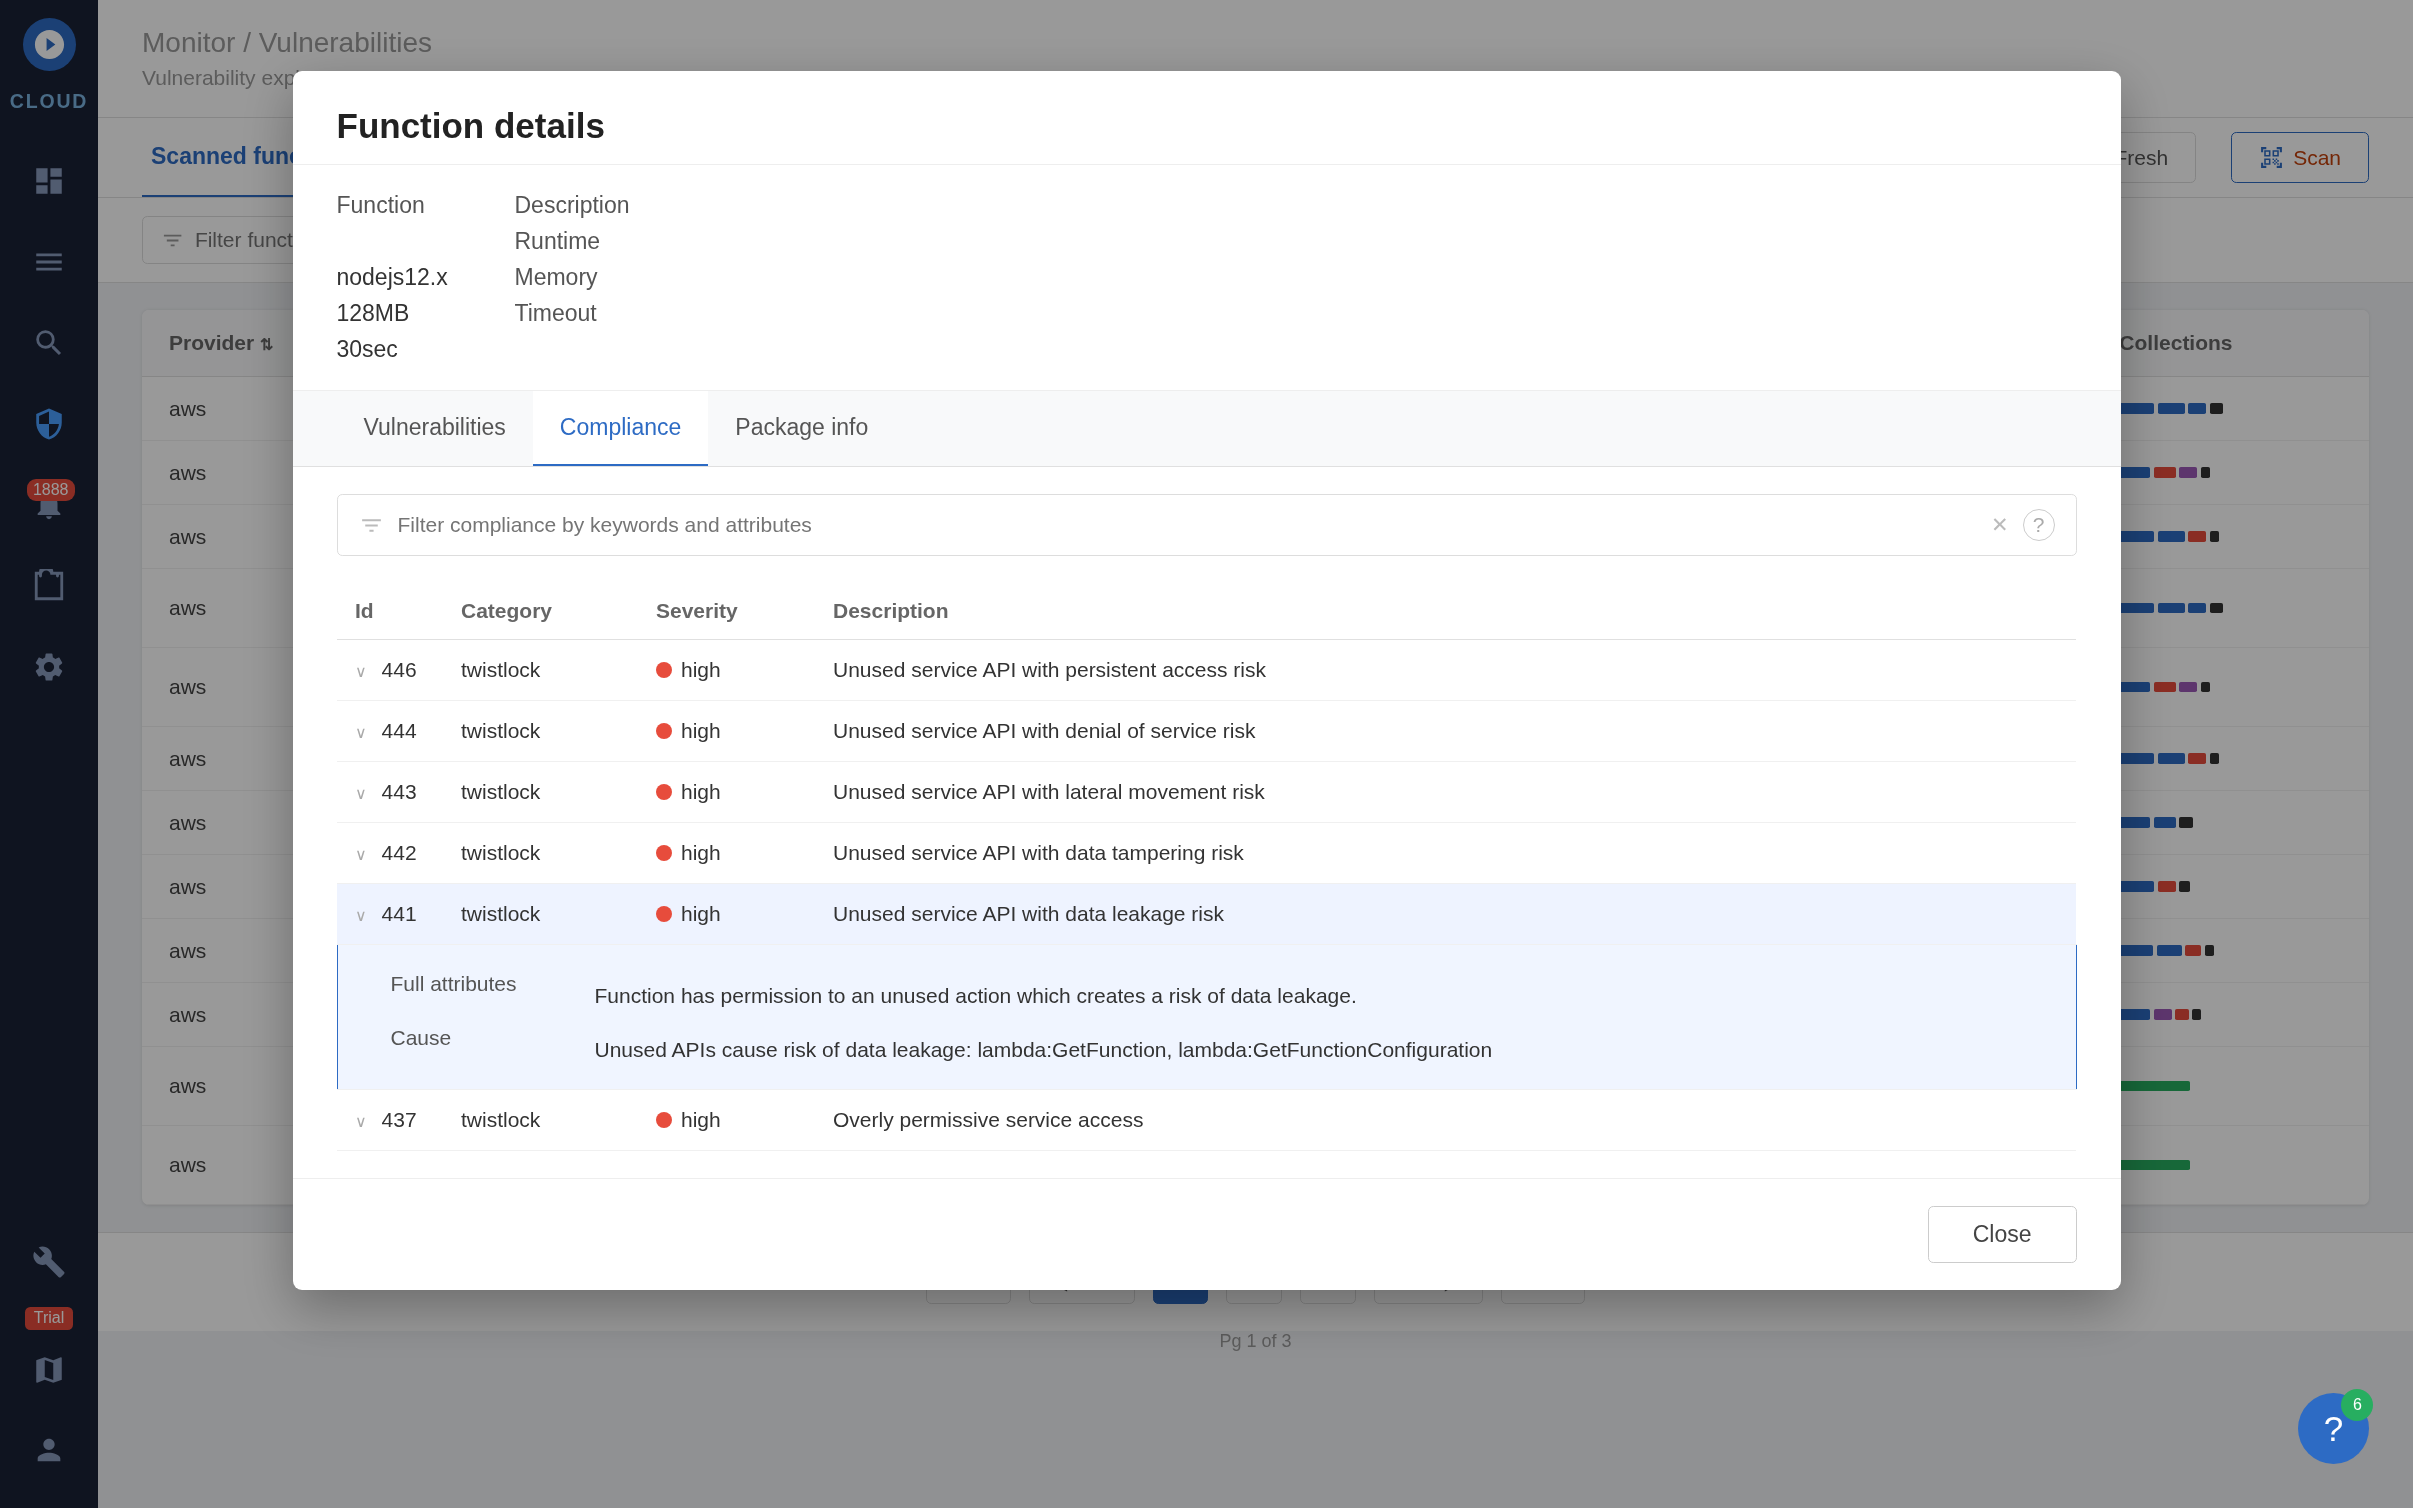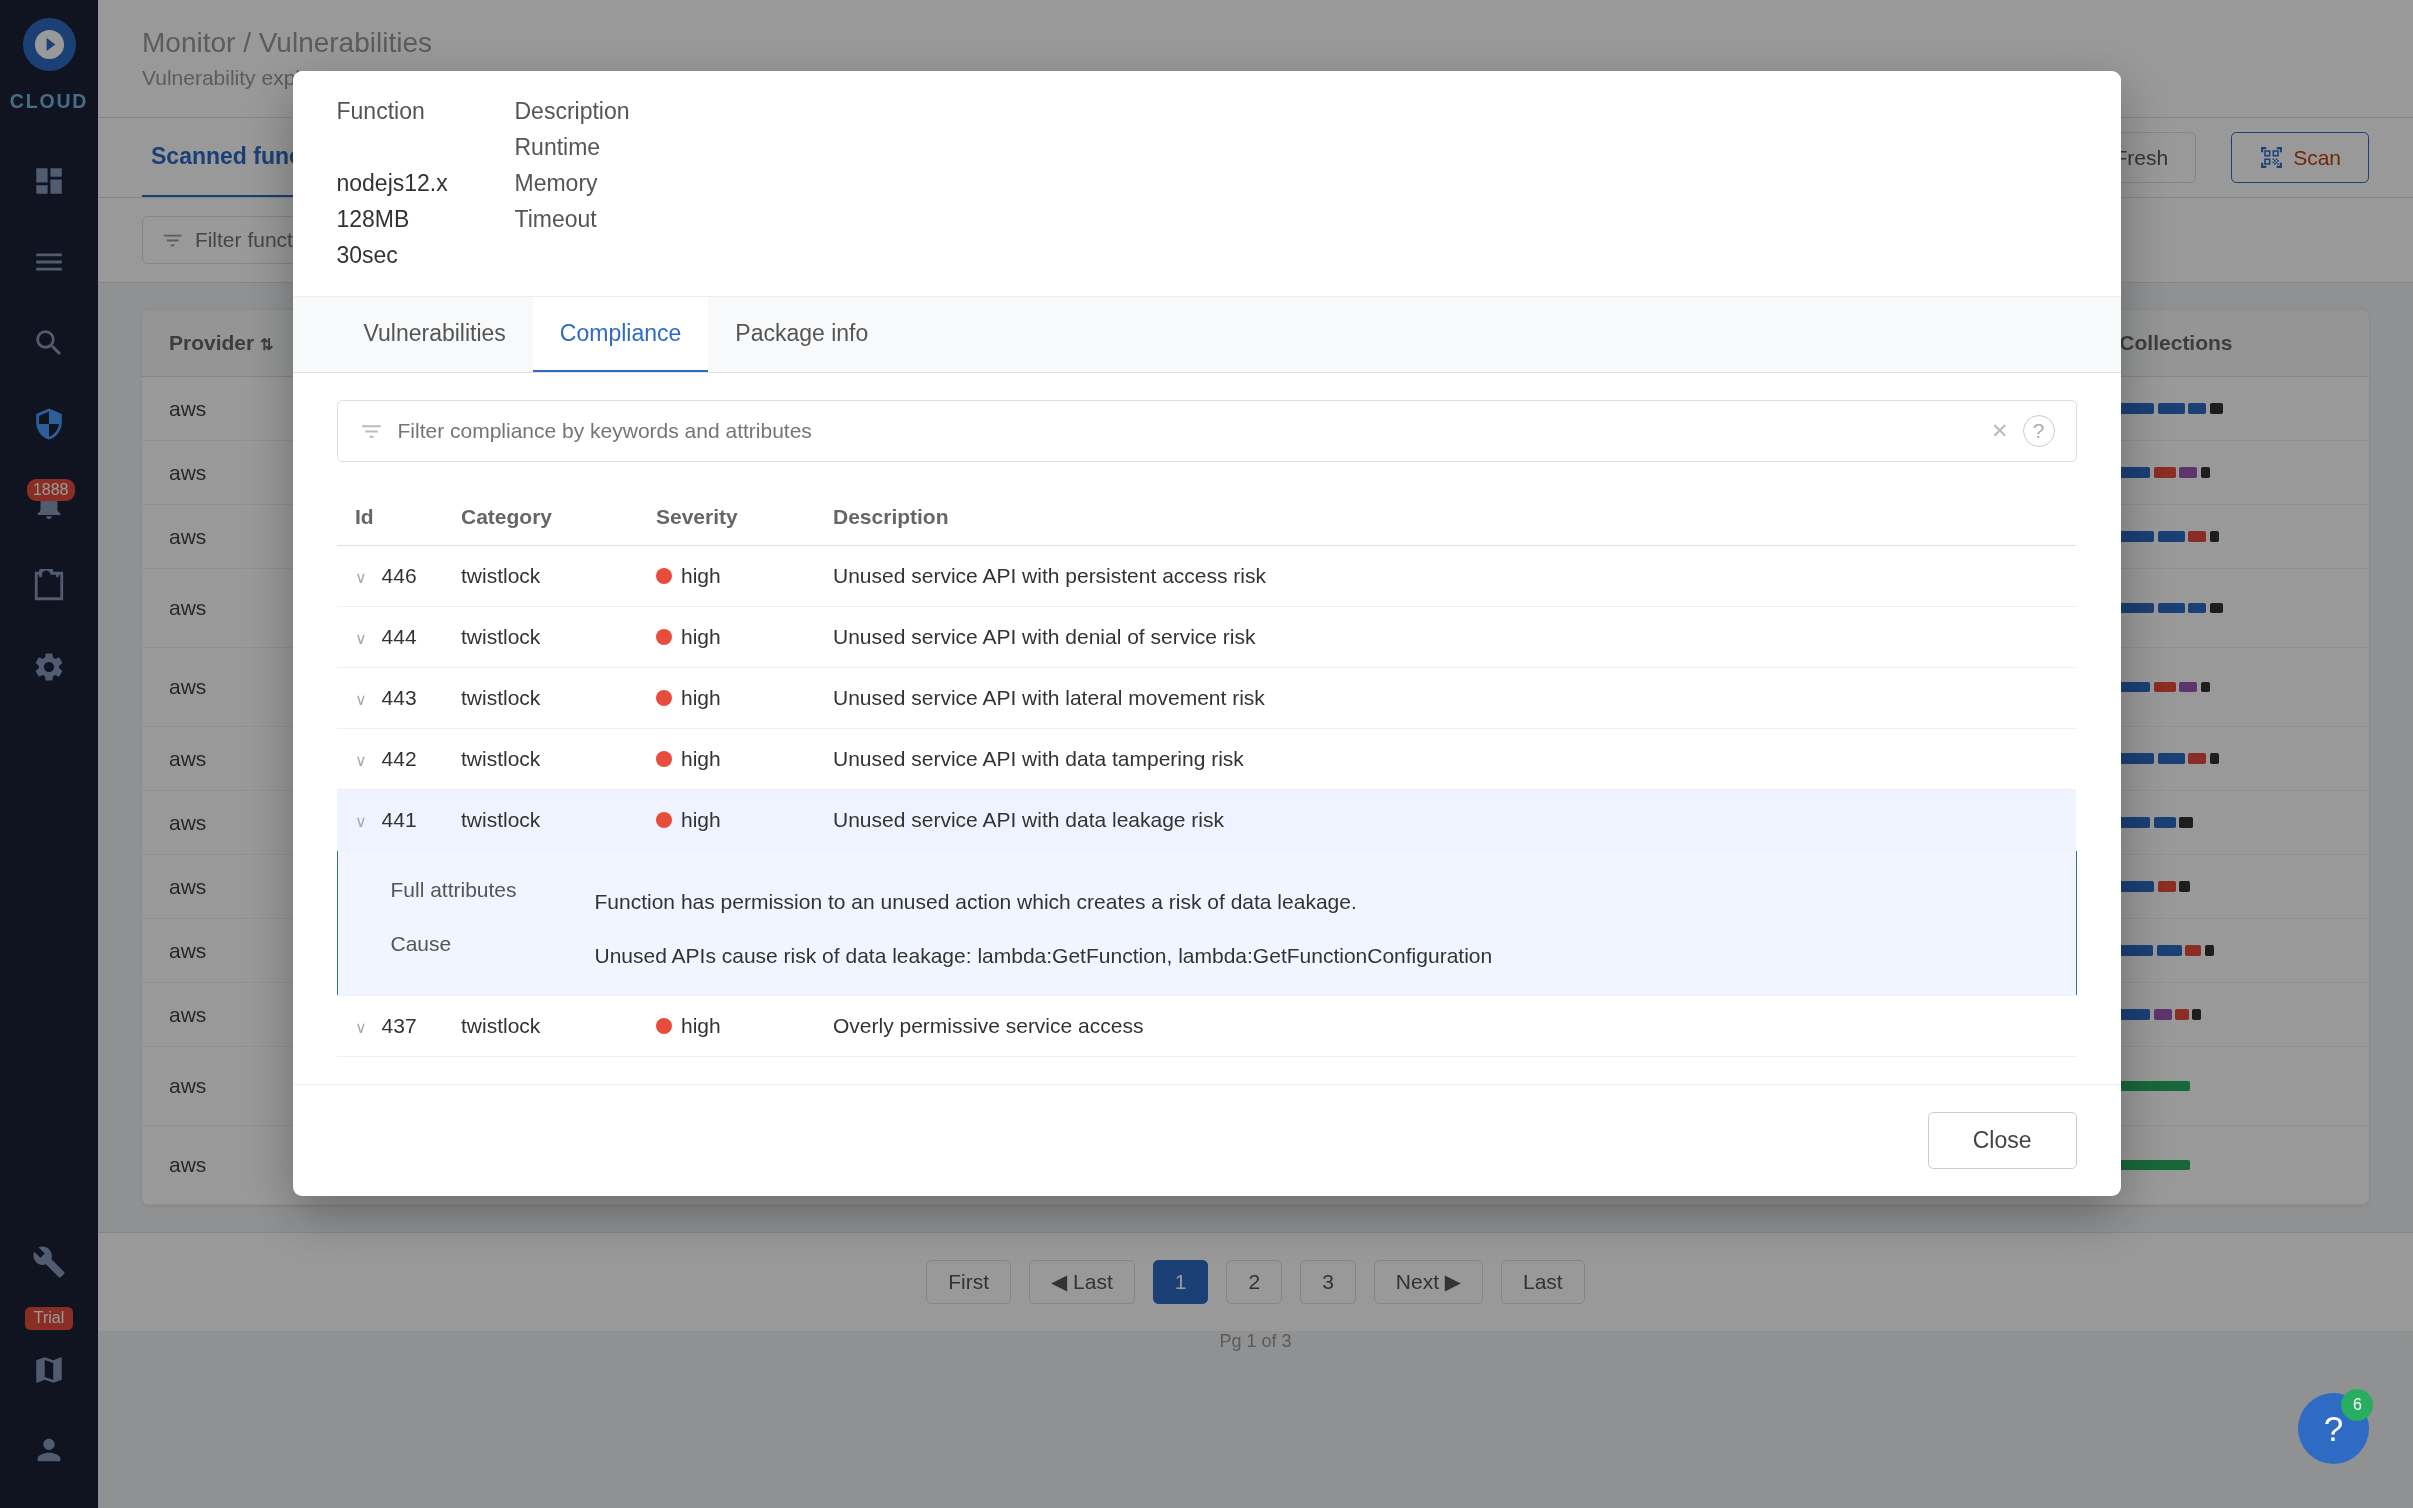--- a/index.html
+++ b/index.html
@@ -391,20 +391,23 @@
     <span class="page-btn">2</span>
     <span class="page-btn">3</span>
     <span class="page-btn"><span>Next</span> ▶</span>
     <span class="page-btn">Last</span>
   </div>
   <div class="page-sub">Pg 1 of 3</div>
 </div>
 
 <div class="overlay">
   <div class="modal">
+    <div class="modal-header">
+      <div class="modal-title">Function details</div>
+    </div>
 
     <div class="modal-meta">
       <span class="meta-label">Function</span>
       <span class="meta-label">Description</span>
       <span class="meta-value"></span>
       <span class="meta-label">Runtime</span>
       <span class="meta-value">nodejs12.x</span>
       <span class="meta-label">Memory</span>
       <span class="meta-value">128MB</span>
       <span class="meta-label">Timeout</span>

